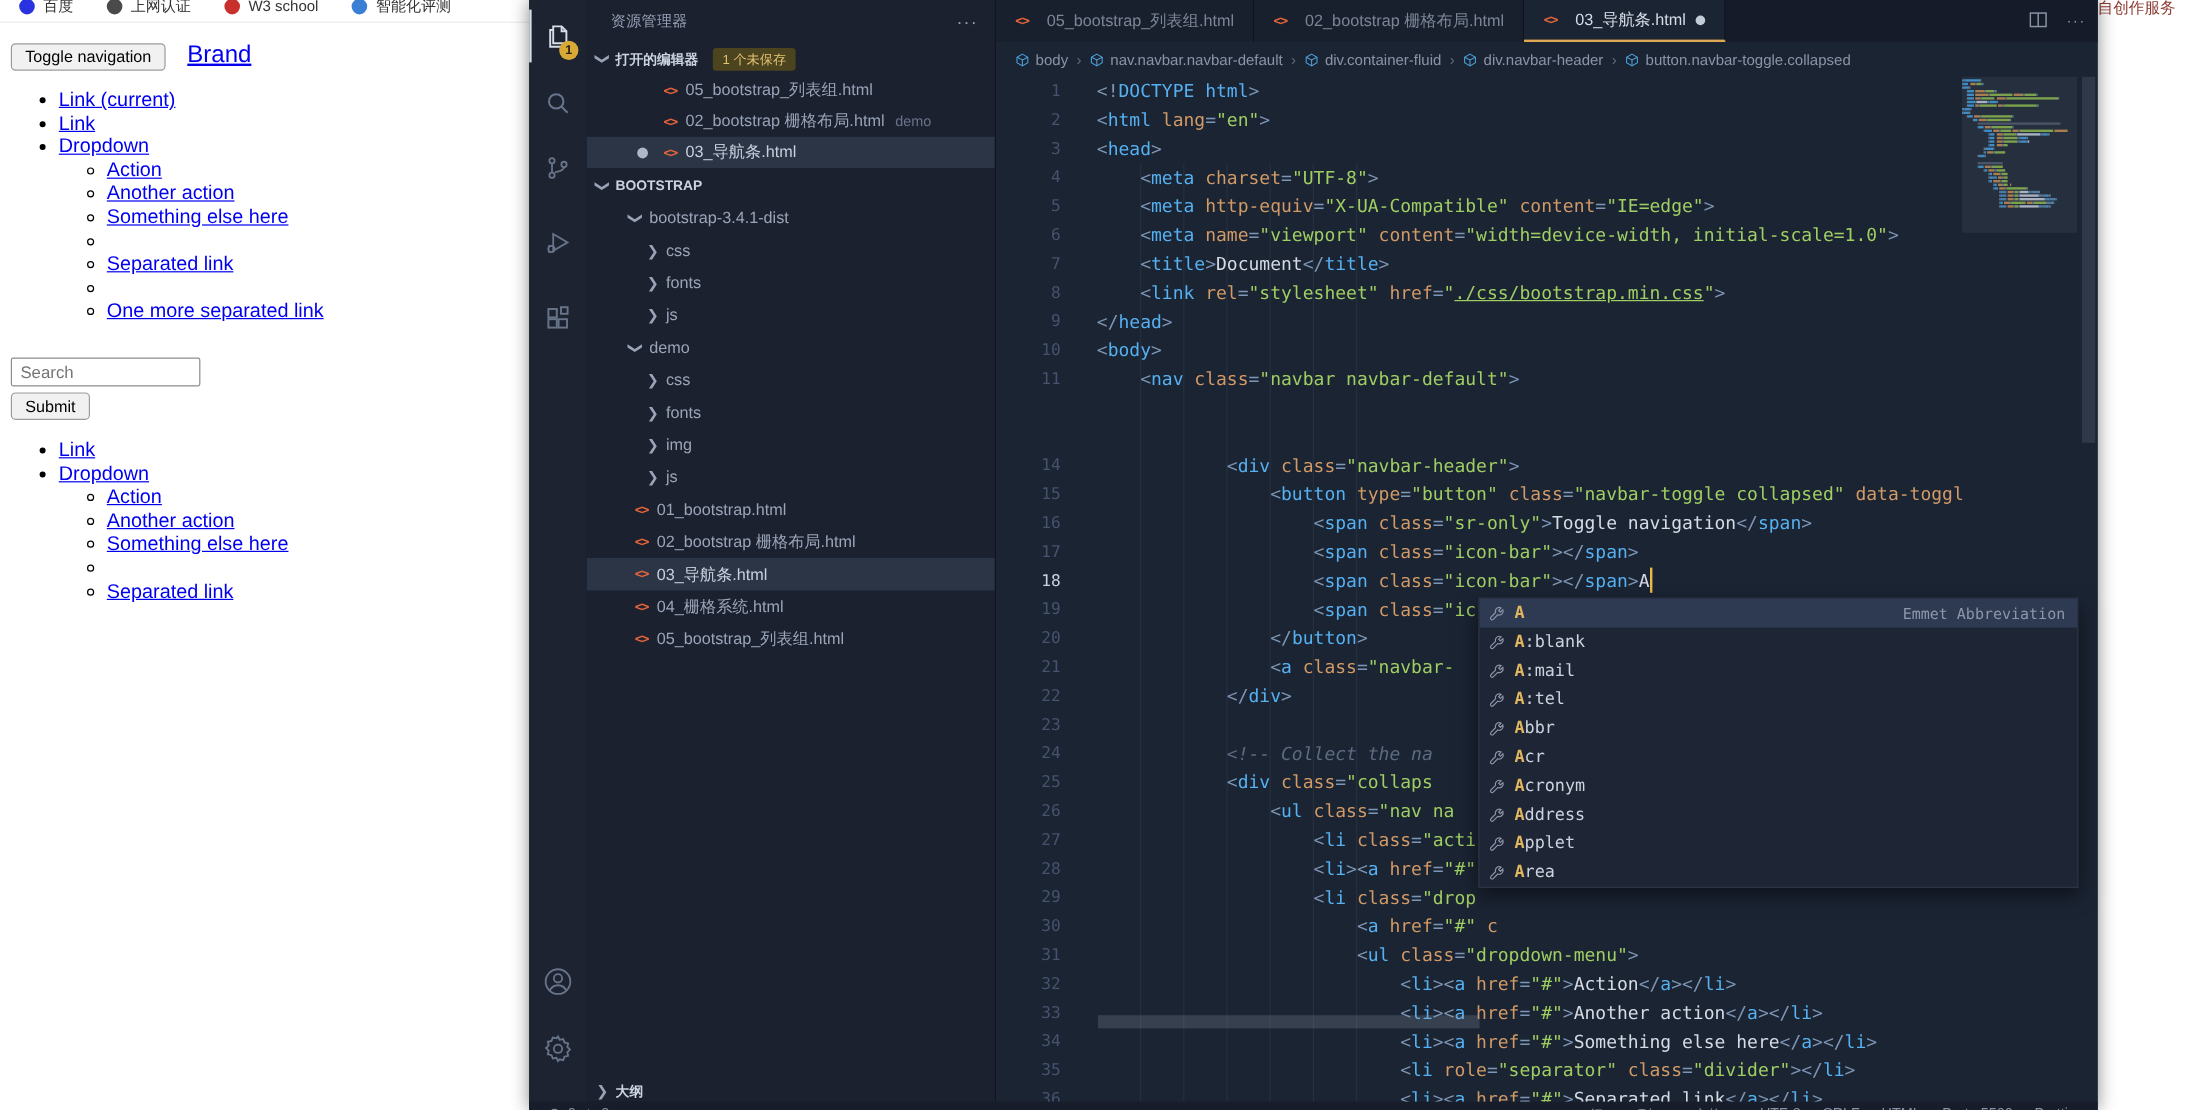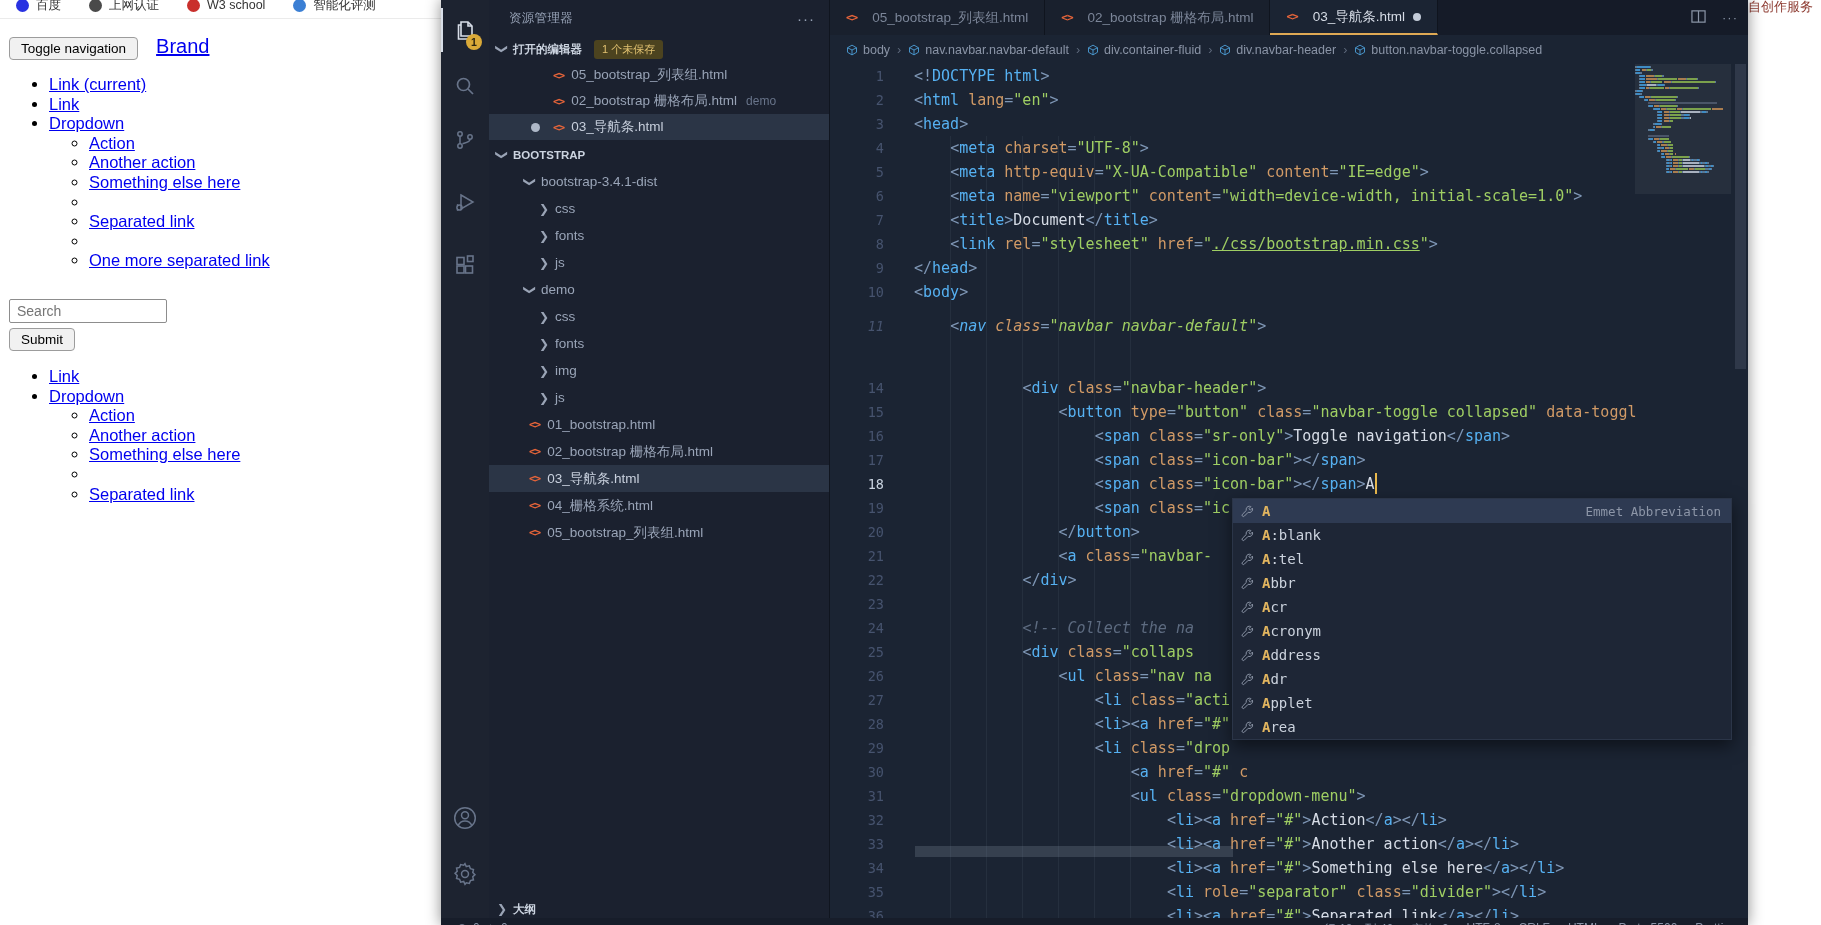--- a/index.html
+++ b/index.html
@@ -429,21 +429,21 @@
           <div class="cl" style="top: 0px;"><div class="num">1</div><div class="src"><span class="tok-p">&lt;!</span><span class="tok-t">DOCTYPE html</span><span class="tok-p">&gt;</span></div></div>
           <div class="cl" style="top: 24px;"><div class="num">2</div><div class="src"><span class="tok-p">&lt;</span><span class="tok-t">html</span><span class="tok-x"> </span><span class="tok-a">lang</span><span class="tok-p">=</span><span class="tok-s">"en"</span><span class="tok-p">&gt;</span></div></div>
           <div class="cl" style="top: 48px;"><div class="num">3</div><div class="src"><span class="tok-p">&lt;</span><span class="tok-t">head</span><span class="tok-p">&gt;</span></div></div>
           <div class="cl" style="top: 72px;"><div class="num">4</div><div class="src"><span class="tok-x">    </span><span class="tok-p">&lt;</span><span class="tok-t">meta</span><span class="tok-x"> </span><span class="tok-a">charset</span><span class="tok-p">=</span><span class="tok-s">"UTF-8"</span><span class="tok-p">&gt;</span></div></div>
           <div class="cl" style="top: 96px;"><div class="num">5</div><div class="src"><span class="tok-x">    </span><span class="tok-p">&lt;</span><span class="tok-t">meta</span><span class="tok-x"> </span><span class="tok-a">http-equiv</span><span class="tok-p">=</span><span class="tok-s">"X-UA-Compatible"</span><span class="tok-x"> </span><span class="tok-a">content</span><span class="tok-p">=</span><span class="tok-s">"IE=edge"</span><span class="tok-p">&gt;</span></div></div>
           <div class="cl" style="top: 120px;"><div class="num">6</div><div class="src"><span class="tok-x">    </span><span class="tok-p">&lt;</span><span class="tok-t">meta</span><span class="tok-x"> </span><span class="tok-a">name</span><span class="tok-p">=</span><span class="tok-s">"viewport"</span><span class="tok-x"> </span><span class="tok-a">content</span><span class="tok-p">=</span><span class="tok-s">"width=device-width, initial-scale=1.0"</span><span class="tok-p">&gt;</span></div></div>
           <div class="cl" style="top: 144px;"><div class="num">7</div><div class="src"><span class="tok-x">    </span><span class="tok-p">&lt;</span><span class="tok-t">title</span><span class="tok-p">&gt;</span><span class="tok-x">Document</span><span class="tok-p">&lt;/</span><span class="tok-t">title</span><span class="tok-p">&gt;</span></div></div>
           <div class="cl" style="top: 168px;"><div class="num">8</div><div class="src"><span class="tok-x">    </span><span class="tok-p">&lt;</span><span class="tok-t">link</span><span class="tok-x"> </span><span class="tok-a">rel</span><span class="tok-p">=</span><span class="tok-s">"stylesheet"</span><span class="tok-x"> </span><span class="tok-a">href</span><span class="tok-p">=</span><span class="tok-s">"</span><span class="tok-u">./css/bootstrap.min.css</span><span class="tok-s">"</span><span class="tok-p">&gt;</span></div></div>
           <div class="cl" style="top: 192px;"><div class="num">9</div><div class="src"><span class="tok-p">&lt;/</span><span class="tok-t">head</span><span class="tok-p">&gt;</span></div></div>
           <div class="cl" style="top: 216px;"><div class="num">10</div><div class="src"><span class="tok-p">&lt;</span><span class="tok-t">body</span><span class="tok-p">&gt;</span></div></div>
-          <div class="cl" style="top: 250px; font-style: italic;"><div class="num">11</div><div class="src"><span class="tok-x">    </span><span class="tok-p">&lt;</span><span class="tok-t">nav</span><span class="tok-x"> </span><span class="tok-a">class</span><span class="tok-p">=</span><span class="tok-s">"navbar navbar-default"</span><span class="tok-p">&gt;</span></div></div>
+          <div class="cl" style="top: 240px;"><div class="num">11</div><div class="src"><span class="tok-x">    </span><span class="tok-p">&lt;</span><span class="tok-t">nav</span><span class="tok-x"> </span><span class="tok-a">class</span><span class="tok-p">=</span><span class="tok-s">"navbar navbar-default"</span><span class="tok-p">&gt;</span></div></div>
           <div class="cl" style="top: 312px;"><div class="num">14</div><div class="src"><span class="tok-x">            </span><span class="tok-p">&lt;</span><span class="tok-t">div</span><span class="tok-x"> </span><span class="tok-a">class</span><span class="tok-p">=</span><span class="tok-s">"navbar-header"</span><span class="tok-p">&gt;</span></div></div>
           <div class="cl" style="top: 336px;"><div class="num">15</div><div class="src"><span class="tok-x">                </span><span class="tok-p">&lt;</span><span class="tok-t">button</span><span class="tok-x"> </span><span class="tok-a">type</span><span class="tok-p">=</span><span class="tok-s">"button"</span><span class="tok-x"> </span><span class="tok-a">class</span><span class="tok-p">=</span><span class="tok-s">"navbar-toggle collapsed"</span><span class="tok-x"> </span><span class="tok-a">data-toggl</span></div></div>
           <div class="cl" style="top: 360px;"><div class="num">16</div><div class="src"><span class="tok-x">                    </span><span class="tok-p">&lt;</span><span class="tok-t">span</span><span class="tok-x"> </span><span class="tok-a">class</span><span class="tok-p">=</span><span class="tok-s">"sr-only"</span><span class="tok-p">&gt;</span><span class="tok-x">Toggle navigation</span><span class="tok-p">&lt;/</span><span class="tok-t">span</span><span class="tok-p">&gt;</span></div></div>
           <div class="cl" style="top: 384px;"><div class="num">17</div><div class="src"><span class="tok-x">                    </span><span class="tok-p">&lt;</span><span class="tok-t">span</span><span class="tok-x"> </span><span class="tok-a">class</span><span class="tok-p">=</span><span class="tok-s">"icon-bar"</span><span class="tok-p">&gt;</span><span class="tok-p">&lt;/</span><span class="tok-t">span</span><span class="tok-p">&gt;</span></div></div>
           <div class="cl" style="top: 408px;"><div class="num cur">18</div><div class="src"><span class="tok-x">                    </span><span class="tok-p">&lt;</span><span class="tok-t">span</span><span class="tok-x"> </span><span class="tok-a">class</span><span class="tok-p">=</span><span class="tok-s">"icon-bar"</span><span class="tok-p">&gt;</span><span class="tok-p">&lt;/</span><span class="tok-t">span</span><span class="tok-p">&gt;</span><span class="tok-x">A</span></div></div>
           <div class="cl" style="top: 432px;"><div class="num">19</div><div class="src"><span class="tok-x">                    </span><span class="tok-p">&lt;</span><span class="tok-t">span</span><span class="tok-x"> </span><span class="tok-a">class</span><span class="tok-p">=</span><span class="tok-s">"ic</span></div></div>
           <div class="cl" style="top: 456px;"><div class="num">20</div><div class="src"><span class="tok-x">                </span><span class="tok-p">&lt;/</span><span class="tok-t">button</span><span class="tok-p">&gt;</span></div></div>
           <div class="cl" style="top: 480px;"><div class="num">21</div><div class="src"><span class="tok-x">                </span><span class="tok-p">&lt;</span><span class="tok-t">a</span><span class="tok-x"> </span><span class="tok-a">class</span><span class="tok-p">=</span><span class="tok-s">"navbar-</span></div></div>
           <div class="cl" style="top: 504px;"><div class="num">22</div><div class="src"><span class="tok-x">            </span><span class="tok-p">&lt;/</span><span class="tok-t">div</span><span class="tok-p">&gt;</span></div></div>
           <div class="cl" style="top: 528px;"><div class="num">23</div><div class="src"></div></div>
@@ -480,61 +480,61 @@
               </svg>
             </span>
             <span><span class="match">A</span><span>:blank</span></span>
           </div>
           <div class="sug-row">
             <span class="wrench">
               <svg width="13" height="13" viewBox="0 0 16 16" fill="none" stroke="currentColor" stroke-width="1.2">
                 <path d="M10.5 1.5a4 4 0 00-4 5.2L1.8 11.4a1.6 1.6 0 102.3 2.3l4.7-4.7a4 4 0 005.2-5.2L11.5 6.3 9.7 4.5l2.5-2.5a4 4 0 00-1.7-.5z"></path>
               </svg>
             </span>
-            <span><span class="match">A</span><span>:tel</span></span>
+            <span><span class="match">A</span><span>:mail</span></span>
           </div>
           <div class="sug-row">
             <span class="wrench">
               <svg width="13" height="13" viewBox="0 0 16 16" fill="none" stroke="currentColor" stroke-width="1.2">
                 <path d="M10.5 1.5a4 4 0 00-4 5.2L1.8 11.4a1.6 1.6 0 102.3 2.3l4.7-4.7a4 4 0 005.2-5.2L11.5 6.3 9.7 4.5l2.5-2.5a4 4 0 00-1.7-.5z"></path>
               </svg>
             </span>
-            <span><span class="match">A</span><span>bbr</span></span>
+            <span><span class="match">A</span><span>:tel</span></span>
           </div>
           <div class="sug-row">
             <span class="wrench">
               <svg width="13" height="13" viewBox="0 0 16 16" fill="none" stroke="currentColor" stroke-width="1.2">
                 <path d="M10.5 1.5a4 4 0 00-4 5.2L1.8 11.4a1.6 1.6 0 102.3 2.3l4.7-4.7a4 4 0 005.2-5.2L11.5 6.3 9.7 4.5l2.5-2.5a4 4 0 00-1.7-.5z"></path>
               </svg>
             </span>
-            <span><span class="match">A</span><span>cr</span></span>
+            <span><span class="match">A</span><span>bbr</span></span>
           </div>
           <div class="sug-row">
             <span class="wrench">
               <svg width="13" height="13" viewBox="0 0 16 16" fill="none" stroke="currentColor" stroke-width="1.2">
                 <path d="M10.5 1.5a4 4 0 00-4 5.2L1.8 11.4a1.6 1.6 0 102.3 2.3l4.7-4.7a4 4 0 005.2-5.2L11.5 6.3 9.7 4.5l2.5-2.5a4 4 0 00-1.7-.5z"></path>
               </svg>
             </span>
-            <span><span class="match">A</span><span>cronym</span></span>
+            <span><span class="match">A</span><span>cr</span></span>
           </div>
           <div class="sug-row">
             <span class="wrench">
               <svg width="13" height="13" viewBox="0 0 16 16" fill="none" stroke="currentColor" stroke-width="1.2">
                 <path d="M10.5 1.5a4 4 0 00-4 5.2L1.8 11.4a1.6 1.6 0 102.3 2.3l4.7-4.7a4 4 0 005.2-5.2L11.5 6.3 9.7 4.5l2.5-2.5a4 4 0 00-1.7-.5z"></path>
               </svg>
             </span>
-            <span><span class="match">A</span><span>ddress</span></span>
+            <span><span class="match">A</span><span>cronym</span></span>
           </div>
           <div class="sug-row">
             <span class="wrench">
               <svg width="13" height="13" viewBox="0 0 16 16" fill="none" stroke="currentColor" stroke-width="1.2">
                 <path d="M10.5 1.5a4 4 0 00-4 5.2L1.8 11.4a1.6 1.6 0 102.3 2.3l4.7-4.7a4 4 0 005.2-5.2L11.5 6.3 9.7 4.5l2.5-2.5a4 4 0 00-1.7-.5z"></path>
               </svg>
             </span>
-            <span><span class="match">A</span><span>dr</span></span>
+            <span><span class="match">A</span><span>ddress</span></span>
           </div>
           <div class="sug-row">
             <span class="wrench">
               <svg width="13" height="13" viewBox="0 0 16 16" fill="none" stroke="currentColor" stroke-width="1.2">
                 <path d="M10.5 1.5a4 4 0 00-4 5.2L1.8 11.4a1.6 1.6 0 102.3 2.3l4.7-4.7a4 4 0 005.2-5.2L11.5 6.3 9.7 4.5l2.5-2.5a4 4 0 00-1.7-.5z"></path>
               </svg>
             </span>
             <span><span class="match">A</span><span>pplet</span></span>
           </div>
           <div class="sug-row">

